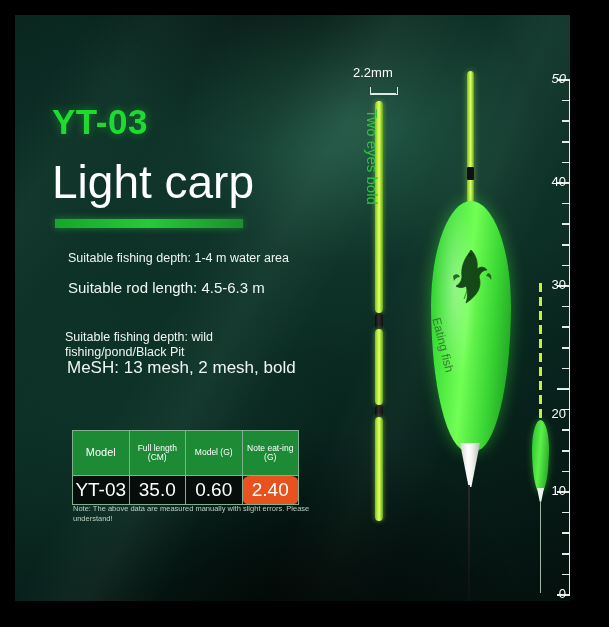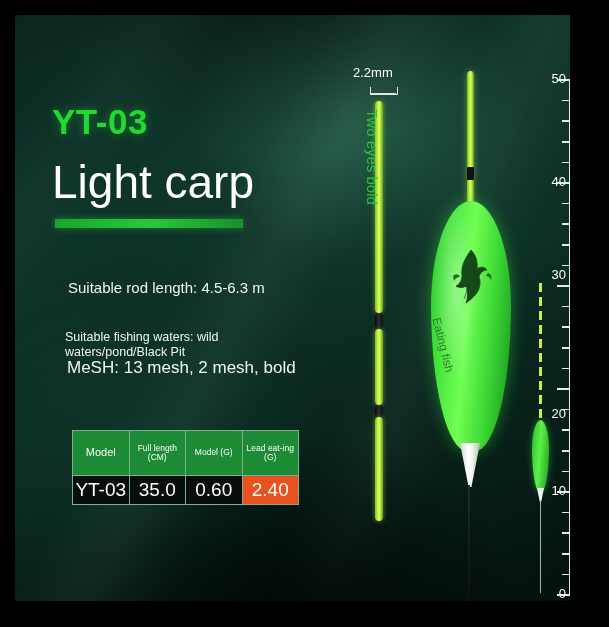--- a/index.html
+++ b/index.html
@@ -124,20 +124,21 @@
   }
   #spec-table th.wide-label { font-size: 11px; }
   #spec-table td {
     background: #060d0b;
     font-size: 19px;
     height: 28px;
     padding: 0;
   }
   #spec-table td.highlight {
     background: #e8521e;
+    border-radius: 8px;
   }
 
   #table-note {
     left: 58px;
     top: 489px;
     width: 245px;
     font-size: 7.5px;
     line-height: 10px;
     color: #b9cfc3;
     z-index: 6;
@@ -276,46 +277,48 @@
 </head>
 <body>
 
 <div id="poster">
   <div id="canvas">
 
     <div class="layer" id="model-title">YT-03</div>
     <div class="layer" id="product-name">Light carp</div>
     <div class="layer" id="title-underline"></div>
 
+    <div class="layer spec" id="spec-depth">Suitable fishing depth: 1-4 m water area</div>
     <div class="layer spec" id="spec-rod">Suitable rod length: 4.5-6.3 m</div>
-    <div class="layer spec" id="spec-waters">Suitable fishing waters: wild waters/pond/Black Pit</div>
+    <div class="layer spec" id="spec-waters">Suitable fishing depth: wild fishing/pond/Black Pit</div>
     <div class="layer spec" id="spec-mesh">MeSH: 13 mesh, 2 mesh, bold</div>
 
     <table class="layer" id="spec-table">
       <thead>
         <tr>
           <th class="wide-label">Model</th>
           <th>Full length
 (CM)</th>
           <th>Model
 (G)</th>
-          <th>Lead eat-ing
+          <th>Note eat-ing
 (G)</th>
         </tr>
       </thead>
       <tbody>
         <tr>
           <td>YT-03</td>
           <td>35.0</td>
           <td>0.60</td>
           <td class="highlight">2.40</td>
         </tr>
       </tbody>
     </table>
 
+    <div class="layer" id="table-note">Note: The above data are measured manually with slight errors. Please understand!</div>
 
     <div class="layer" id="dim-label">2.2mm</div>
     <div class="layer" id="dim-bracket"></div>
     <div class="layer" id="dim-bracket-bar"></div>
 
     <div class="layer" id="two-eyes-bold">Two eyes bold</div>
 
     <div class="layer" id="antenna-float">
         <div class="ant-seg ant-green" style="top: 0px; height: 212px;"></div>
         <div class="ant-seg ant-black" style="top: 212px; height: 16px;"></div>
@@ -376,22 +379,22 @@
         <div class="tick minor" style="top: 189.65px;"></div>
         <div class="tick minor" style="top: 169.05px;"></div>
         <div class="tick minor" style="top: 148.45px;"></div>
         <div class="tick minor" style="top: 127.85px;"></div>
         <div class="tick major" style="top: 107.25px;"></div>
         <div class="tick minor" style="top: 86.65px;"></div>
         <div class="tick minor" style="top: 66.05px;"></div>
         <div class="tick minor" style="top: 45.45px;"></div>
         <div class="tick minor" style="top: 24.85px;"></div>
         <div class="tick major" style="top: 4.25px;"></div>
-        <div class="tick-label" style="top: -4px;">50</div>
+        <div class="tick-label" style="top: -4px; font-style: italic;">50</div>
         <div class="tick-label" style="top: 99px;">40</div>
-        <div class="tick-label" style="top: 192px;">30</div>
+        <div class="tick-label" style="top: 202px;">30</div>
         <div class="tick-label" style="top: 287px; margin-top: 44px;">20</div>
         <div class="tick-label" style="top: 408px;">10</div>
         <div class="tick-label" style="top: 511px;">0</div>
       </div>
 
   </div>
 </div>
 
 </body></html>

